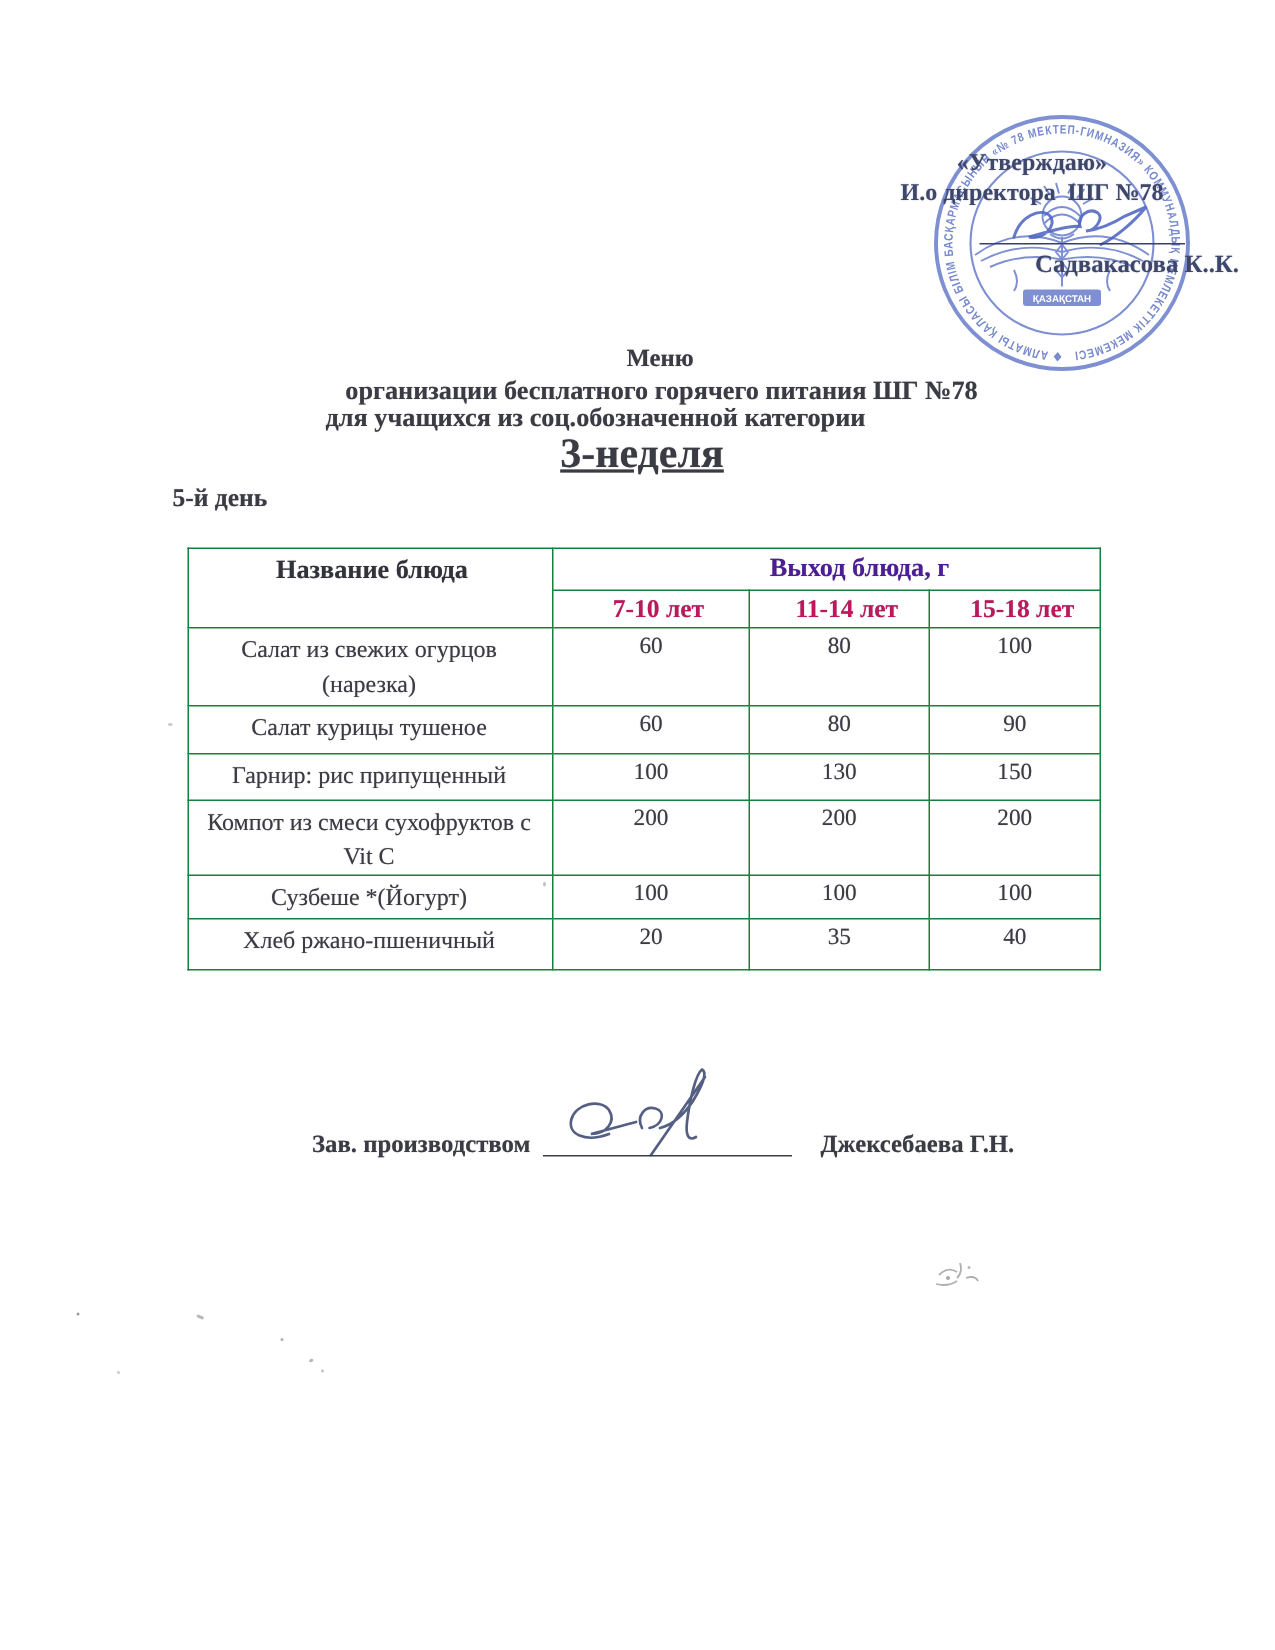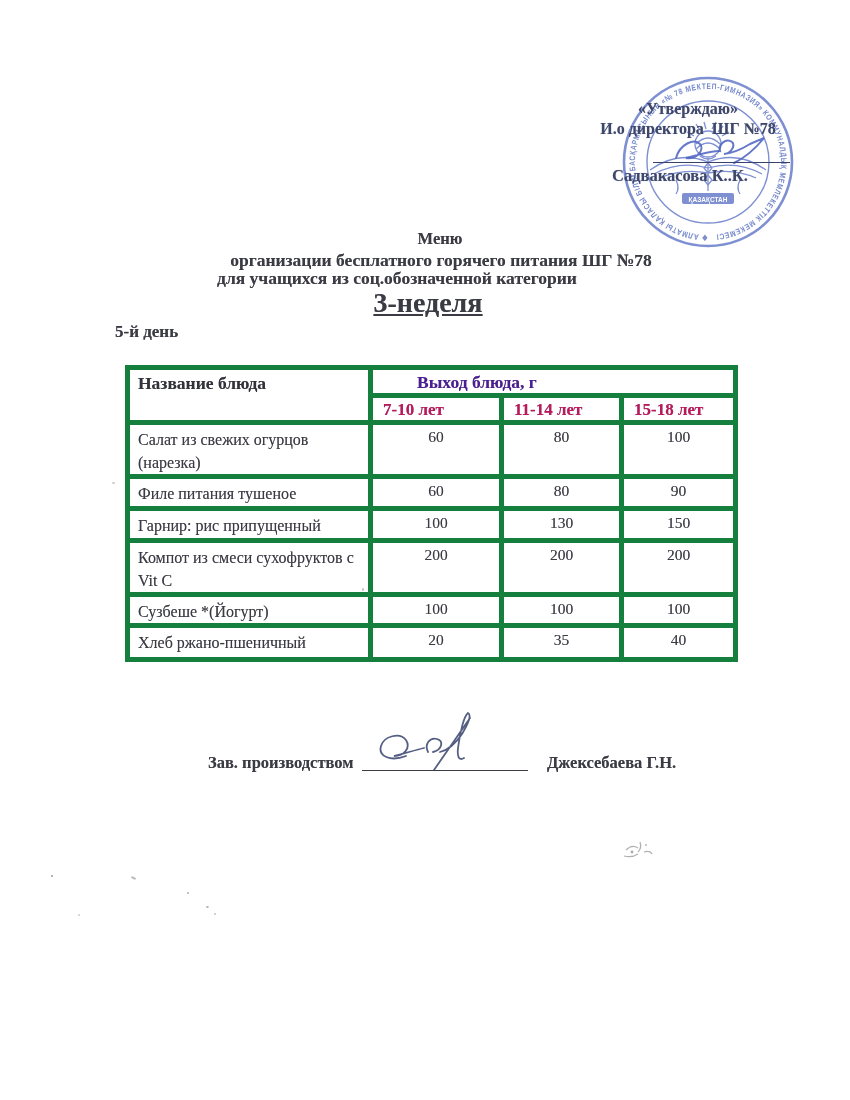--- a/index.html
+++ b/index.html
@@ -21,39 +21,40 @@
   
   .approval-text{
     color:#3f4769;
     font-weight:bold;
     text-shadow:0 0 1px rgba(85,95,160,.45);
     white-space:pre;
   }
   .a-quote{top:100px;left:608px;width:160px;font-size:16px;text-align:center;}
   .a-role{top:120px;left:588px;width:200px;font-size:16px;text-align:center;}
   .a-line{top:162px;left:653px;width:137px;border-top:1.6px solid #39406a;height:0;}
-  .a-name{top:166px;left:612px;width:180px;font-size:16.5px;text-align:left;}
+  .a-name{top:166px;left:646px;width:180px;font-size:16.5px;text-align:right;}
   .stamp-wrap{top:70px;left:616px;width:184px;height:184px;}
 
   
   .t-menu{top:229px;left:340px;width:200px;font-size:16.5px;}
   .t-org{top:250px;left:140px;width:602px;font-size:17.5px;}
   .t-cat{top:268px;left:146px;width:502px;font-size:17.5px;}
   .t-week{top:287px;left:328px;width:200px;font-size:28px;text-decoration:underline;}
   .day-label{top:322px;left:115px;font-size:17px;}
 
   
   table.menu{
     position:absolute;left:125px;top:365px;width:608px;
     border-collapse:collapse;table-layout:fixed;
   }
   table.menu th,table.menu td{
-    border:5px solid #15803d;
+    border:1px solid #15803d;
     vertical-align:top;
     text-shadow:0 0 .6px rgba(55,55,65,.5);
+    text-align:center;
   }
   thead tr:nth-child(1){height:28px}
   thead tr:nth-child(2){height:25px}
   tbody tr:nth-child(1){height:52px}
   tbody tr:nth-child(2){height:32px}
   tbody tr:nth-child(3){height:31px}
   tbody tr:nth-child(4){height:50px}
   tbody tr:nth-child(5){height:29px}
   tbody tr:nth-child(6){height:34px}
   th.dish-h{text-align:left;padding:3px 6px 0 8px;font-size:17.5px;color:#32323a;}
@@ -142,21 +143,21 @@
     </thead>
     <tbody>
         <tr>
           <td class="dish">Салат из свежих огурцов
 (нарезка)</td>
           <td class="num">60</td>
           <td class="num">80</td>
           <td class="num">100</td>
         </tr>
         <tr>
-          <td class="dish">Филе питания тушеное</td>
+          <td class="dish">Салат курицы тушеное</td>
           <td class="num">60</td>
           <td class="num">80</td>
           <td class="num">90</td>
         </tr>
         <tr>
           <td class="dish">Гарнир: рис припущенный</td>
           <td class="num">100</td>
           <td class="num">130</td>
           <td class="num">150</td>
         </tr>

